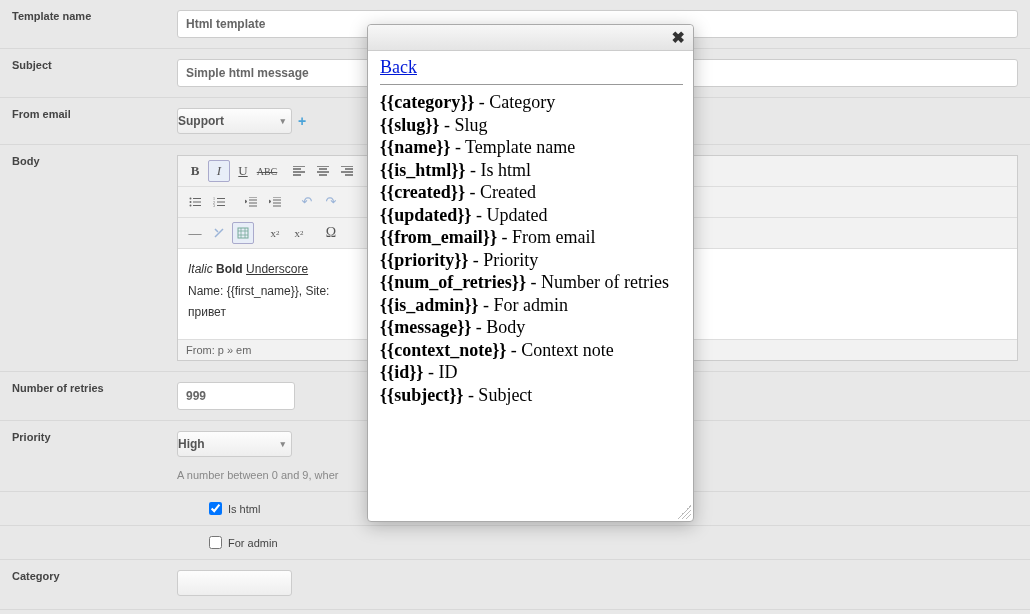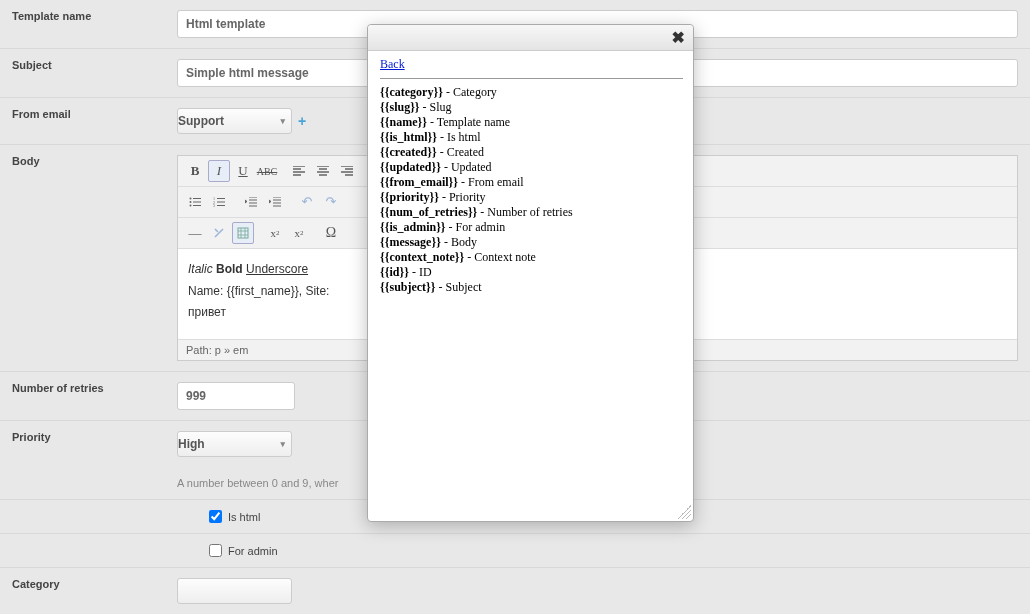--- a/index.html
+++ b/index.html
@@ -23,21 +23,21 @@
 }
 .input-text.short { width: 118px; }
 .select-wrap { display: inline-flex; align-items: center; gap: 6px;}
 .select-box {
   width: 115px; height: 26px; border: 1px solid #ccc; border-radius: 3px;
   background: linear-gradient(#fdfdfd,#eee); display: inline-flex; align-items: center;
   justify-content: space-between; padding: 0 6px 0 0; font-size: 12px; color: #555; font-weight: bold;
 }
 .select-arrow { font-size: 9px; color: #888; }
 .plus-icon { color: #4aa3d9; font-size: 14px; font-weight: bold; cursor: pointer;}
-.help-text { color: #888; font-size: 11px; margin-top: 20px; }
+.help-text { color: #888; font-size: 11px; margin-top: 12px; }
 
 .editor-wrap { border: 1px solid #ccc; width: 100%; background: #fff; }
 .toolbar { background: #f2f2f2; border-bottom: 1px solid #ddd; padding: 4px 6px; display: flex; flex-wrap: wrap; gap: 2px; }
 .tb-btn {
   width: 22px; height: 22px; border: 1px solid transparent; border-radius: 2px;
   display: inline-flex; align-items: center; justify-content: center;
   font-family: "Times New Roman", serif; font-size: 13px; color: #555; cursor: pointer;
   background: transparent;
 }
 .tb-btn.active { border-color: #aac; background: #e8eef8;}
@@ -64,21 +64,21 @@
   box-shadow: 0 4px 18px rgba(0,0,0,0.25);
   display: flex; flex-direction: column;
 }
 .modal-header {
   height: 26px; border-bottom: 1px solid #ccc;
   background: linear-gradient(#f7f7f7,#e4e4e4);
   display: flex; justify-content: flex-end; align-items: center; padding: 0 6px;
   border-radius: 4px 4px 0 0;
 }
 .modal-close { font-size: 16px; font-weight: bold; color: #333; cursor: pointer; background: none; border: none; padding: 0 2px;}
-.modal-body { padding: 6px 10px 8px 12px; font-family: "Times New Roman", serif; font-size: 12px; color: #000; flex: 1; overflow: hidden; position: relative;}
+.modal-body { padding: 6px 10px 8px 12px; font-family: "Times New Roman", serif; font-size: 18px; color: #000; flex: 1; overflow: hidden; position: relative;}
 .modal-back { color: #0018d8; text-decoration: underline; display: inline-block; margin-bottom: 4px; cursor: pointer;}
 .modal-hr { border: none; border-top: 1px solid #999; margin: 2px 0 6px 0; }
 .var-list { line-height: 1.25; }
 .var-list div { white-space: nowrap; }
 .var-list b { font-weight: bold; }
 .resize-handle {
   position: absolute; right: 2px; bottom: 2px; width: 14px; height: 14px;
   background:
     linear-gradient(135deg, transparent 50%, #bbb 50%, #bbb 55%, transparent 55%, transparent 65%, #bbb 65%, #bbb 70%, transparent 70%, transparent 80%, #bbb 80%, #bbb 85%, transparent 85%);
   cursor: se-resize;
@@ -193,21 +193,21 @@
         </div>
         <div class="editor-content">
           <div class="line1">
             <em>Italic</em>
             <strong>Bold</strong>
             <u>Underscore</u>
           </div>
           <div>Name: {{first_name}}, Site:</div>
           <div>привет</div>
         </div>
-        <div class="editor-path">Path: p » em</div>
+        <div class="editor-path">From: p » em</div>
       </div>
     </td>
   </tr>
   <tr>
     <td class="label-cell"><span>Number of retries</span></td>
     <td><input class="input-text short" value="999" style=""></td>
   </tr>
   <tr>
     <td class="label-cell"><span>Priority</span></td>
     <td>

